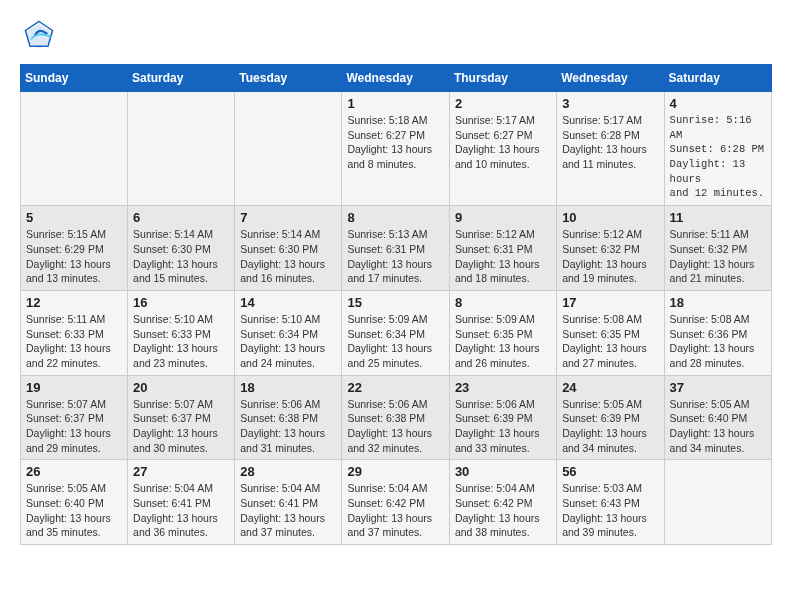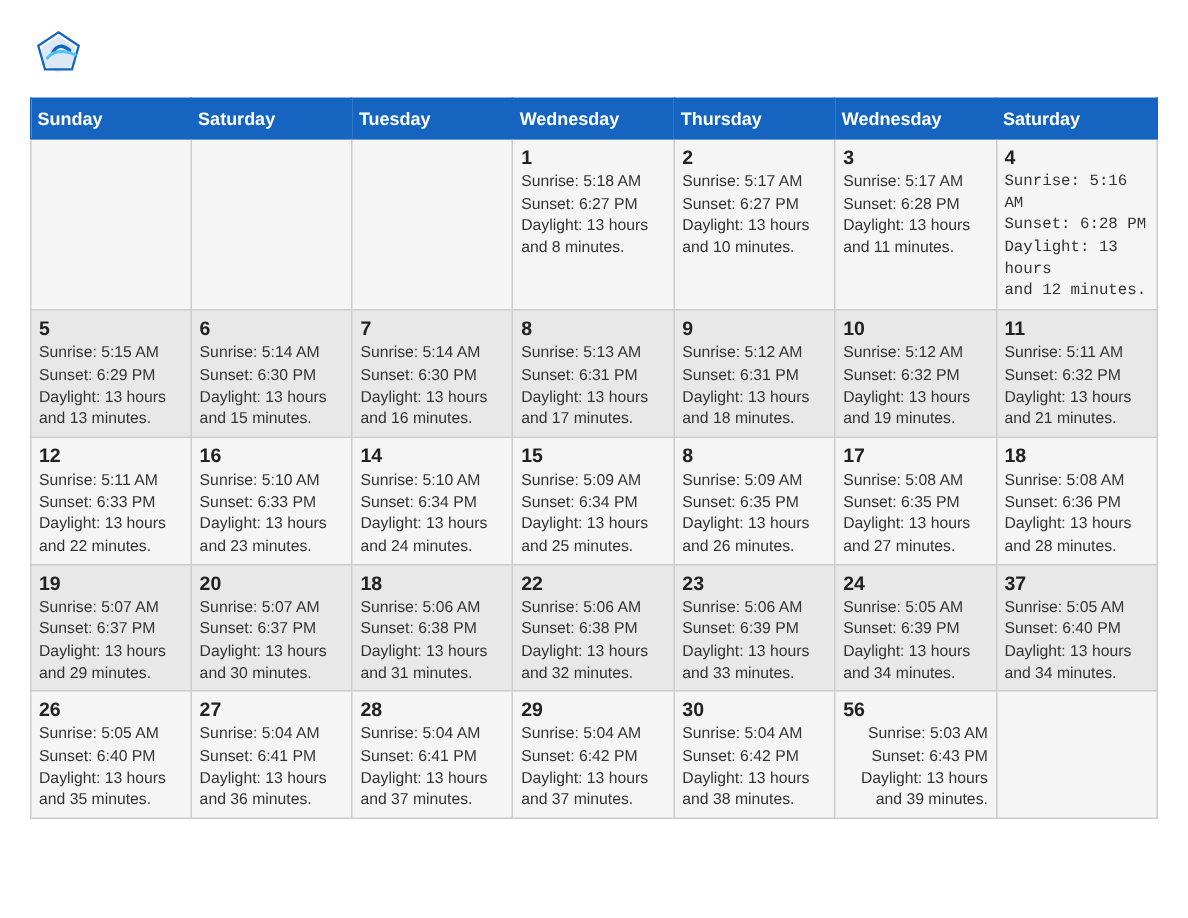--- a/index.html
+++ b/index.html
@@ -341,21 +341,21 @@
         </td>
         <td>
           <div class="day-num">30</div>
           <div class="day-info" style="white-space: pre-line;">Sunrise: 5:04 AM
 Sunset: 6:42 PM
 Daylight: 13 hours
 and 38 minutes.</div>
         </td>
         <td>
           <div class="day-num">56</div>
-          <div class="day-info" style="white-space: pre-line; text-align: right;">Sunrise: 5:03 AM
+          <div class="day-info" style="white-space: pre-line;">Sunrise: 5:03 AM
 Sunset: 6:43 PM
 Daylight: 13 hours
 and 39 minutes.</div>
         </td>
         <td></td>
       </tr>
     </tbody>
 </table>
 
 </body></html>

